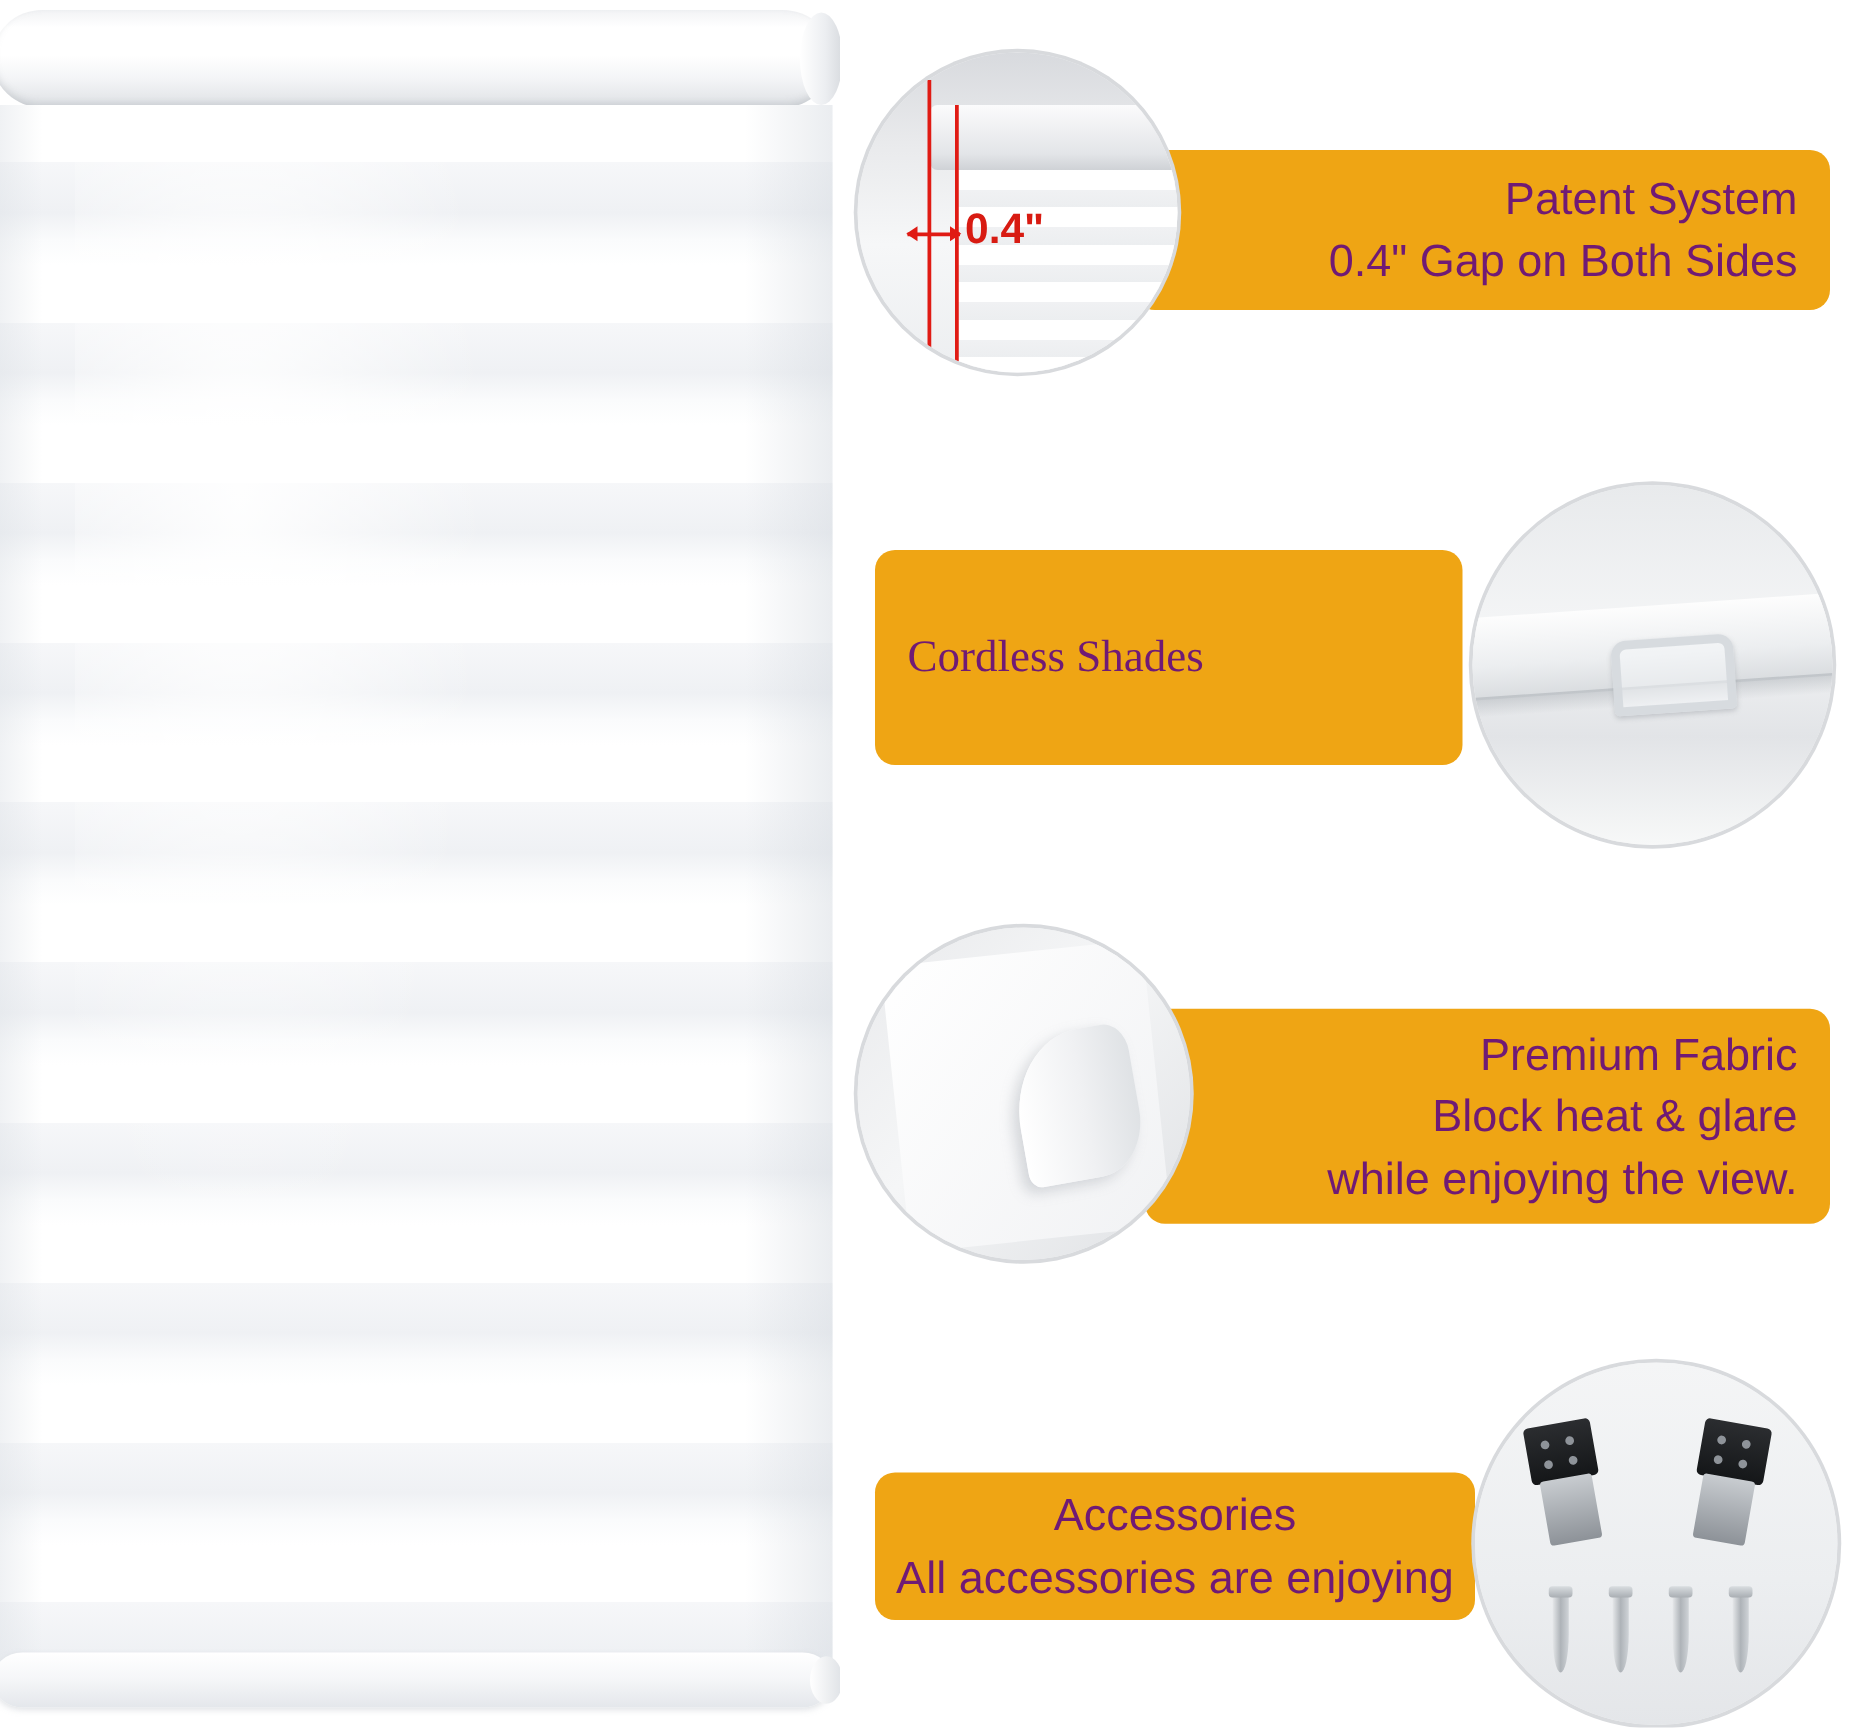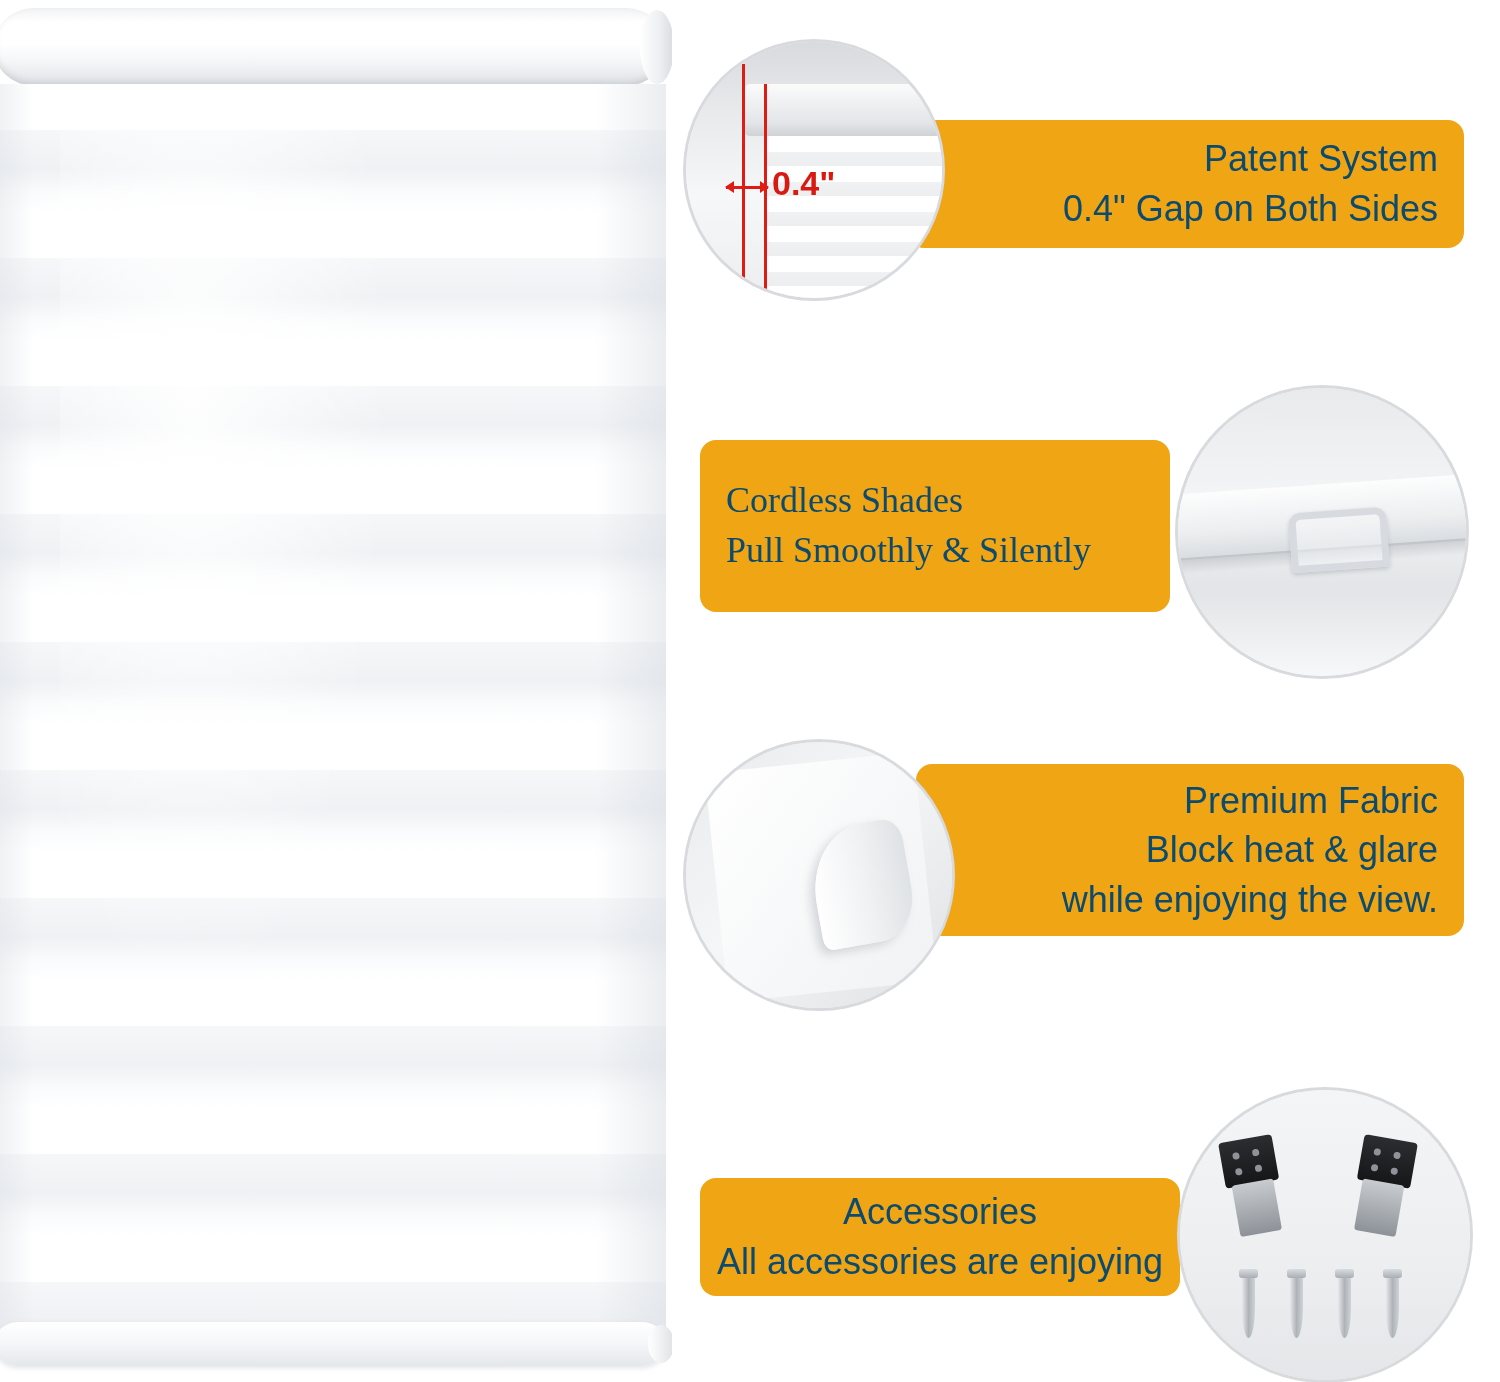--- a/index.html
+++ b/index.html
@@ -113,21 +113,21 @@
     display: flex;
     flex-direction: column;
     justify-content: center;
     box-sizing: border-box;
     padding: 14px 26px;
   }
   .callout .line {
     font-size: 36px;
     line-height: 1.38;
     white-space: nowrap;
-    color: #0c4a6e;
+    color: #701a75;
   }
   .callout.align-right { align-items: flex-end; text-align: right; }
   .callout.align-left  { align-items: flex-start; text-align: left; }
   .callout.align-center{ align-items: center; text-align: center; }
 
   .photo-circle {
     position: absolute;
     border-radius: 50%;
     overflow: hidden;
     background: #f2f3f4;
@@ -221,21 +221,21 @@
     transform: rotate(-6deg);
   }
   #photo-fabric .fv-curl {
     position: absolute; left: 128px; top: 82px; width: 96px; height: 120px;
     background: linear-gradient(to right, #ffffff 0%, #f0f1f3 55%, #dfe2e5 100%);
     border-radius: 60% 20% 40% 10%;
     transform: rotate(-10deg);
     box-shadow: -6px 4px 10px rgba(150,156,163,0.35);
   }
   #callout-fabric {
-    left: 916px; top: 764px; width: 548px; height: 172px;
+    left: 916px; top: 807px; width: 548px; height: 172px;
     border-radius: 16px;
   }
 
   
   #photo-accessories { left: 1180px; top: 1090px; width: 290px; height: 290px; }
   #photo-accessories .av-bg {
     position: absolute; inset: 0;
     background: linear-gradient(to bottom, #f4f5f6 0%, #eceef0 60%, #e4e6e9 100%);
   }
   .bracket {
@@ -306,21 +306,20 @@
 
 <div class="feature">
   <div class="photo-circle" id="photo-cordless">
     <div class="cv-bg"></div>
     <div class="cv-rail"></div>
     <div class="cv-shadow"></div>
     <div class="cv-clip"></div>
   </div>
   <div class="callout align-left" id="callout-cordless">
     <div class="line">Cordless Shades</div>
-    <div class="line">Pull Smoothly &amp; Silently</div>
   </div>
 </div>
 
 <div class="feature">
   <div class="photo-circle" id="photo-fabric">
     <div class="fv-bg"></div>
     <div class="fv-sheet"></div>
     <div class="fv-curl"></div>
   </div>
   <div class="callout align-right" id="callout-fabric">

